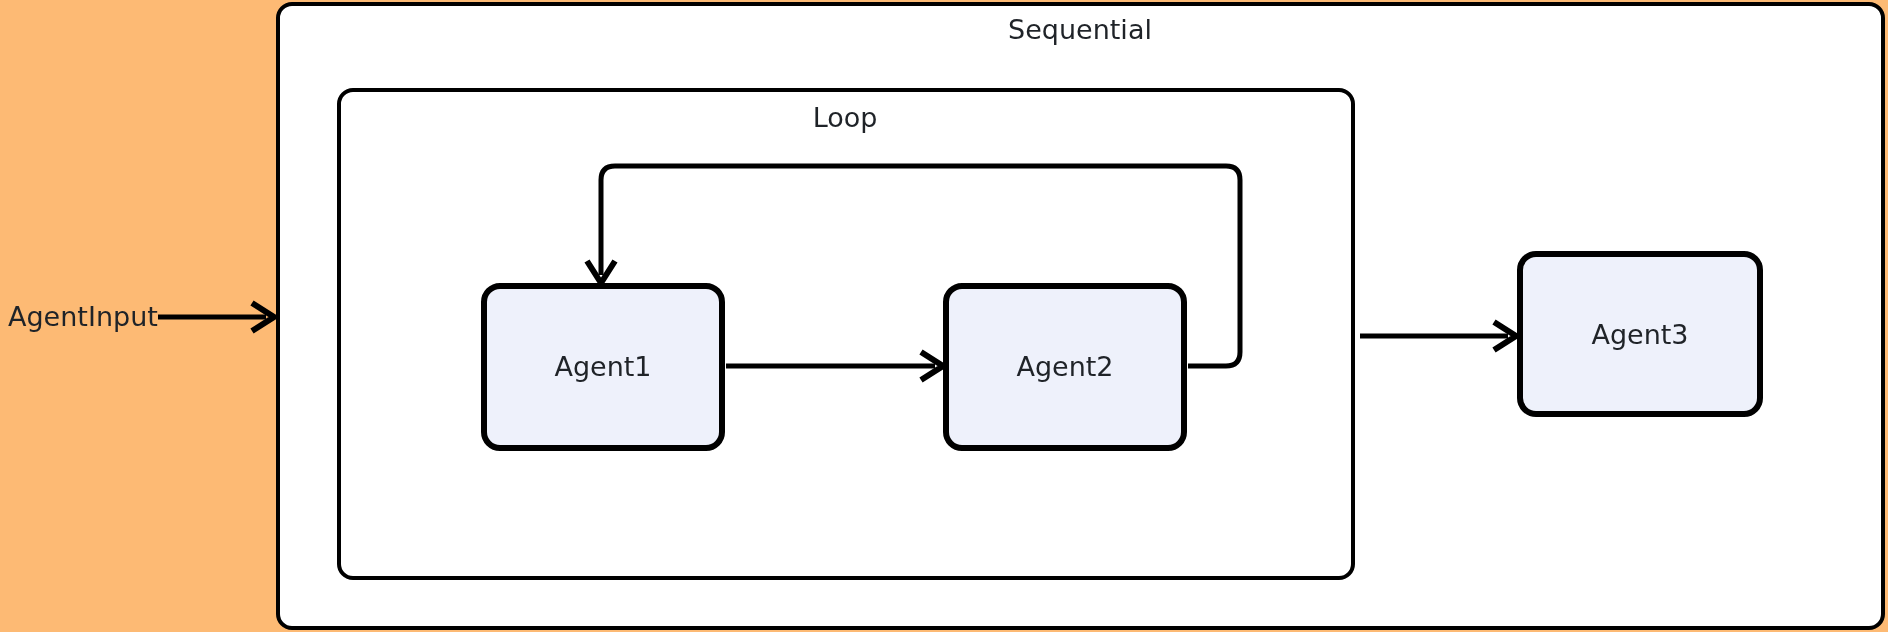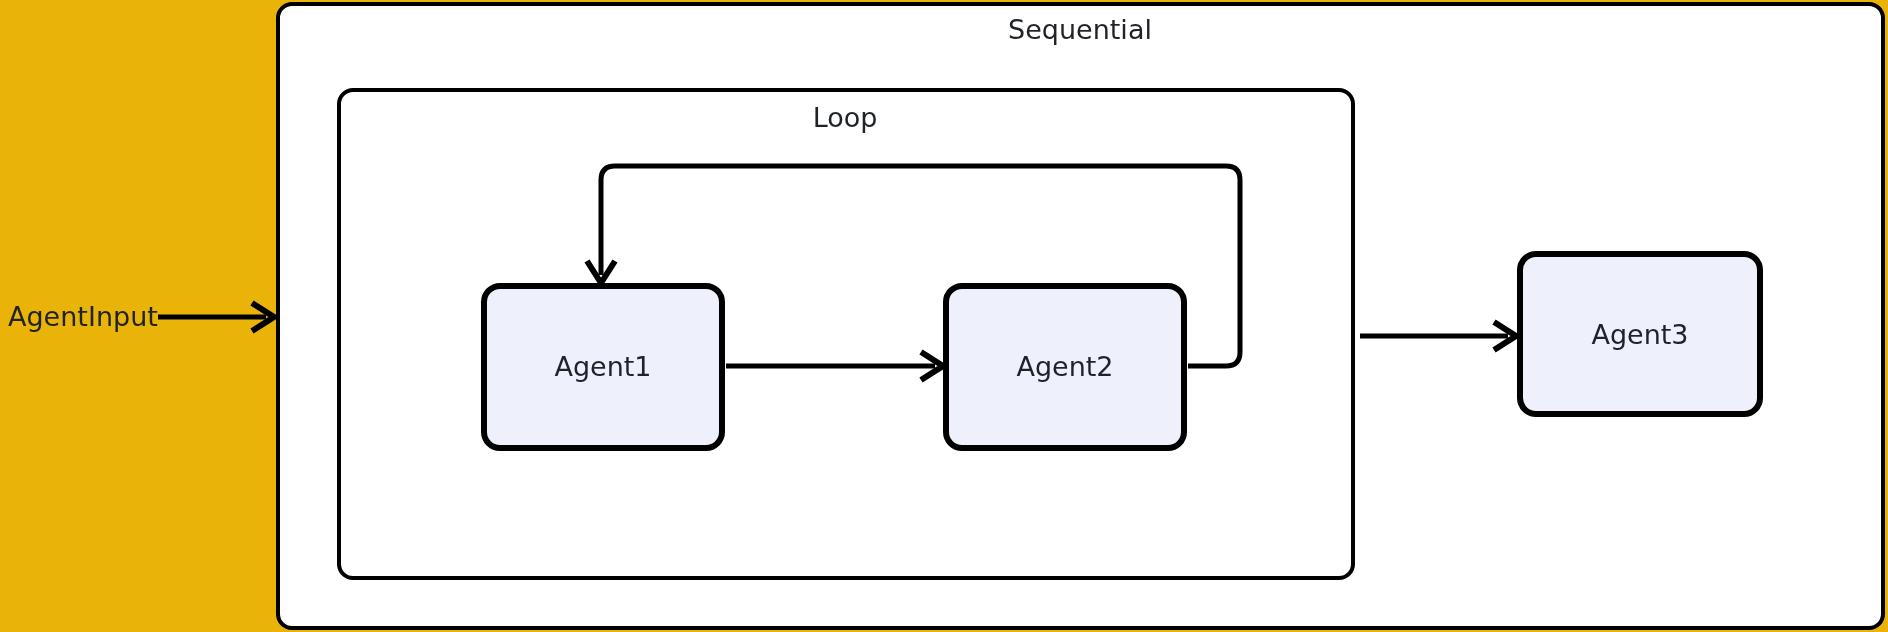--- a/index.html
+++ b/index.html
@@ -10,21 +10,21 @@
   body {
     width: 1888px;
     height: 632px;
     overflow: hidden;
     font-family: "DejaVu Sans", "Liberation Sans", sans-serif;
   }
   #diagram-root {
     position: relative;
     width: 1888px;
     height: 632px;
-    background: #eab308;
+    background: #fdba74;
   }
   svg.diagram-canvas {
     position: absolute;
     top: 0;
     left: 0;
     width: 1888px;
     height: 632px;
   }
   .group-rect {
     fill: #ffffff;

